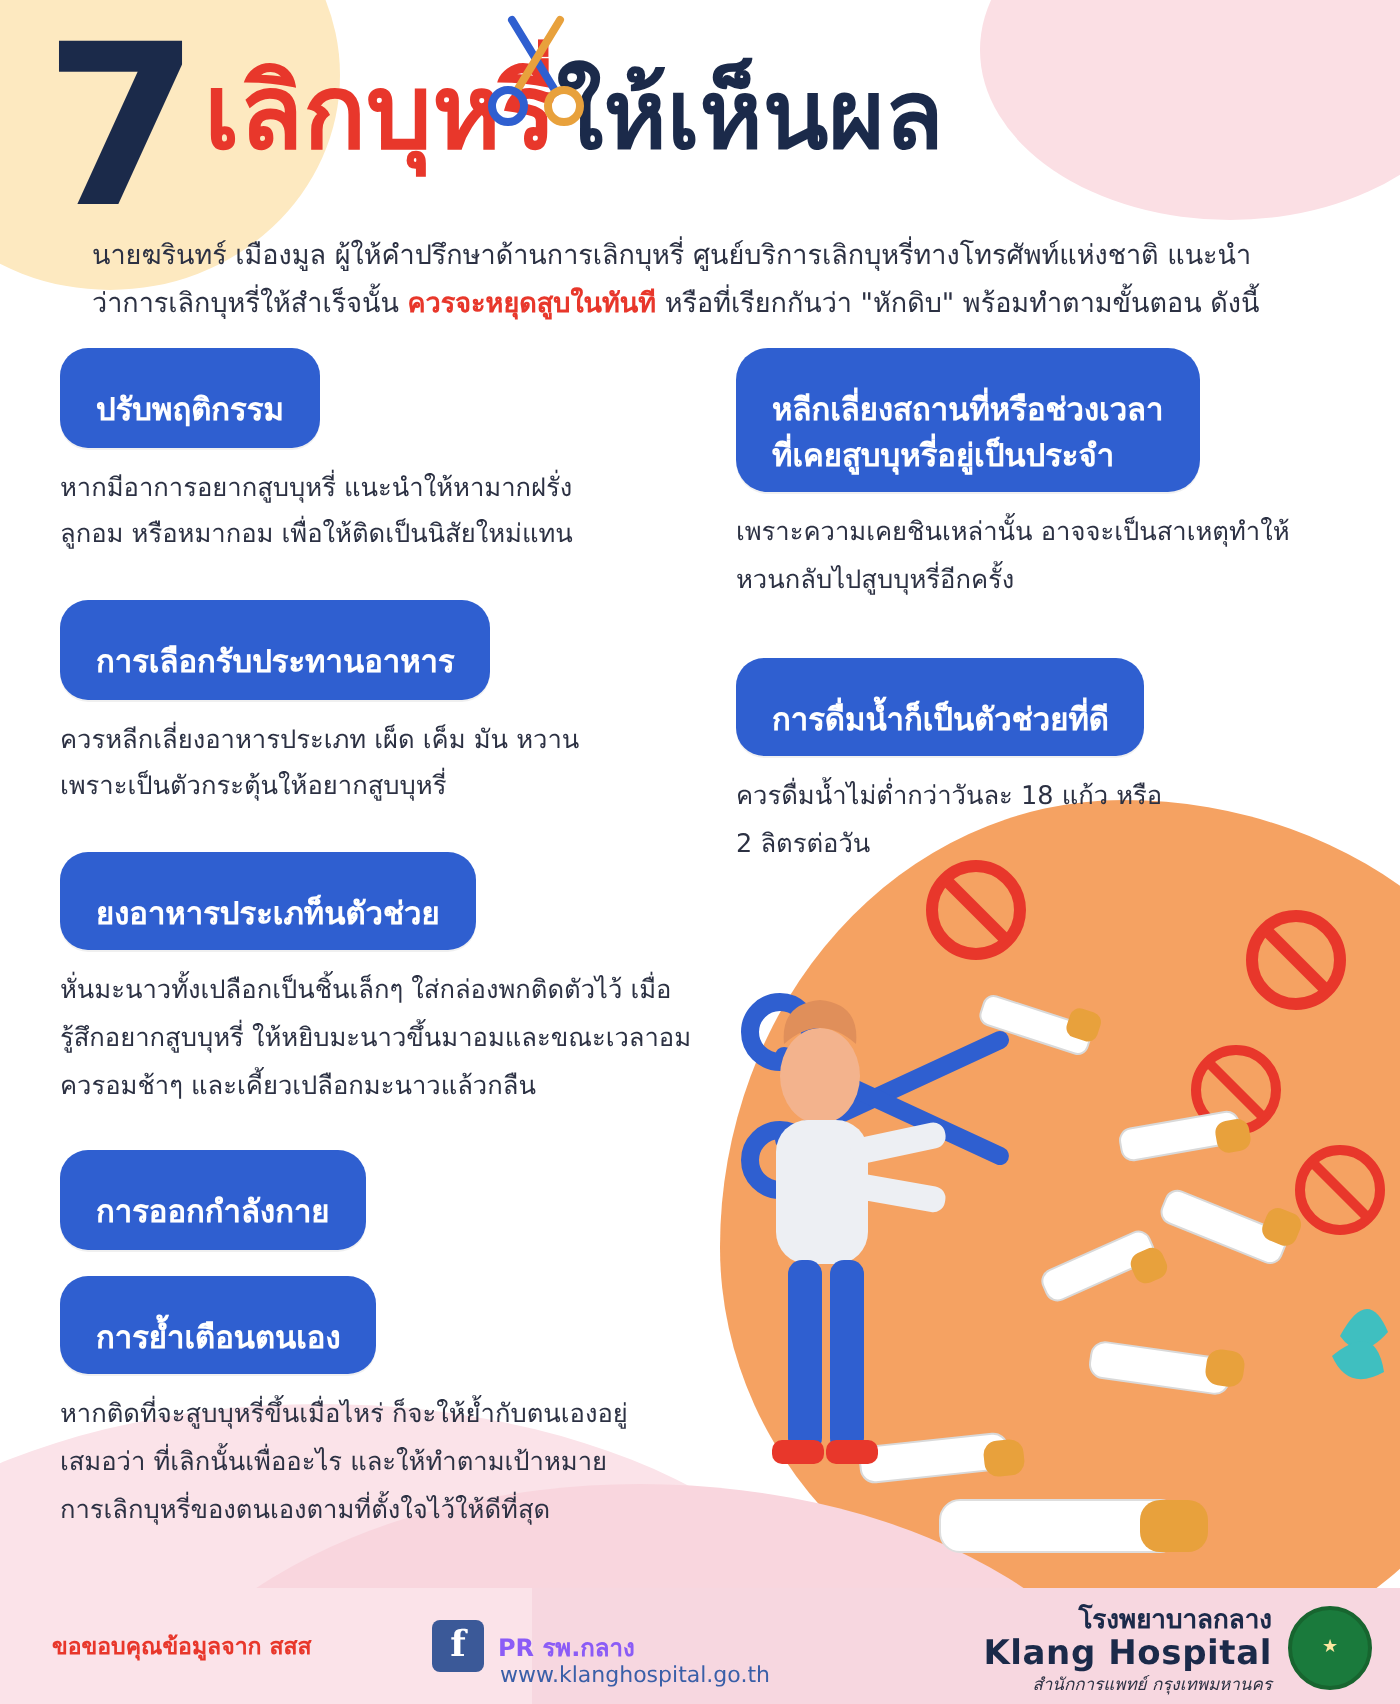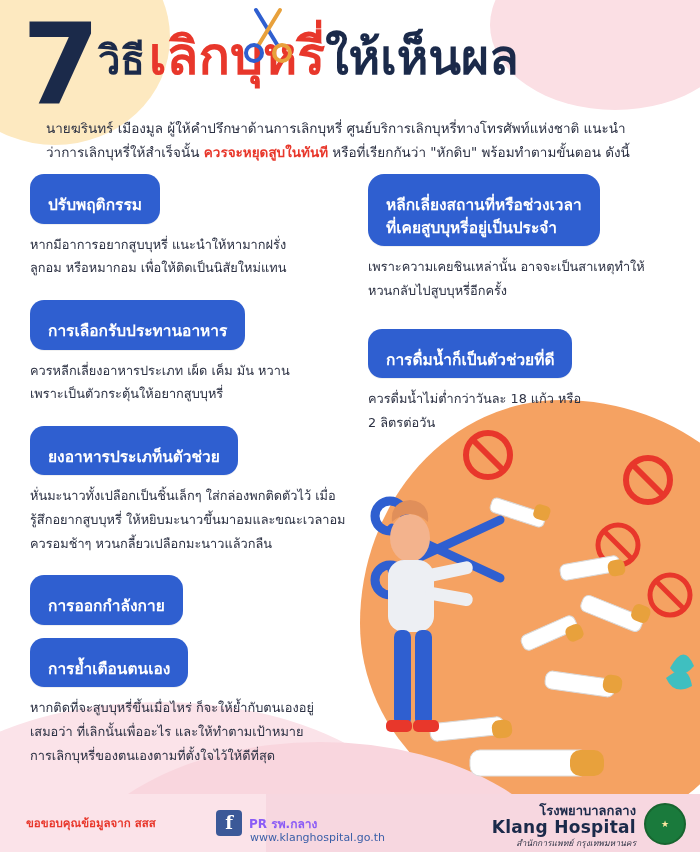--- a/index.html
+++ b/index.html
@@ -225,21 +225,20 @@
       <line x1="18" y1="4" x2="40" y2="40" stroke="#2f5fd0" stroke-width="4" stroke-linecap="round"></line>
       <line x1="42" y1="4" x2="20" y2="40" stroke="#e8a13c" stroke-width="4" stroke-linecap="round"></line>
       <circle cx="16" cy="47" r="8" fill="none" stroke="#2f5fd0" stroke-width="4"></circle>
       <circle cx="44" cy="47" r="8" fill="none" stroke="#e8a13c" stroke-width="4"></circle>
     </svg>
   </div>
 
   <div class="header">
     <div class="big-seven">7</div>
     <div class="head-words">
-      <span class="w-wity">วิธี</span>
       <span class="w-red">เลิกบุหรี่</span>
       <span class="w-blue">ให้เห็นผล</span>
     </div>
   </div>
 
   <div class="intro">
     <div>นายฆรินทร์ เมืองมูล ผู้ให้คำปรึกษาด้านการเลิกบุหรี่ ศูนย์บริการเลิกบุหรี่ทางโทรศัพท์แห่งชาติ แนะนำ</div>
     <div>
       <span>ว่าการเลิกบุหรี่ให้สำเร็จนั้น </span><span class="hl">ควรจะหยุดสูบในทันที</span><span> หรือที่เรียกกันว่า "หักดิบ" พร้อมทำตามขั้นตอน ดังนี้</span>
     </div>
@@ -263,21 +262,21 @@
           <span>ควรหลีกเลี่ยงอาหารประเภท เผ็ด เค็ม มัน หวาน</span><br>
           <span>เพราะเป็นตัวกระตุ้นให้อยากสูบบุหรี่</span>
         </p>
       </div>
 
       <div class="tip-block">
         <div class="pill">ยงอาหารประเภท็นตัวช่วย</div>
         <p class="tip-text">
           <span>หั่นมะนาวทั้งเปลือกเป็นชิ้นเล็กๆ ใส่กล่องพกติดตัวไว้ เมื่อ</span><br>
           <span>รู้สึกอยากสูบบุหรี่ ให้หยิบมะนาวขึ้นมาอมและขณะเวลาอม</span><br>
-          <span>ควรอมช้าๆ หวนกลี้ยวเปลือกมะนาวแล้วกลืน</span>
+          <span>ควรอมช้าๆ และเคี้ยวเปลือกมะนาวแล้วกลืน</span>
         </p>
       </div>
 
       <div class="tip-block">
         <div class="pill">การออกกำลังกาย</div>
       </div>
 
       <div class="tip-block">
         <div class="pill">การย้ำเตือนตนเอง</div>
         <p class="tip-text">

